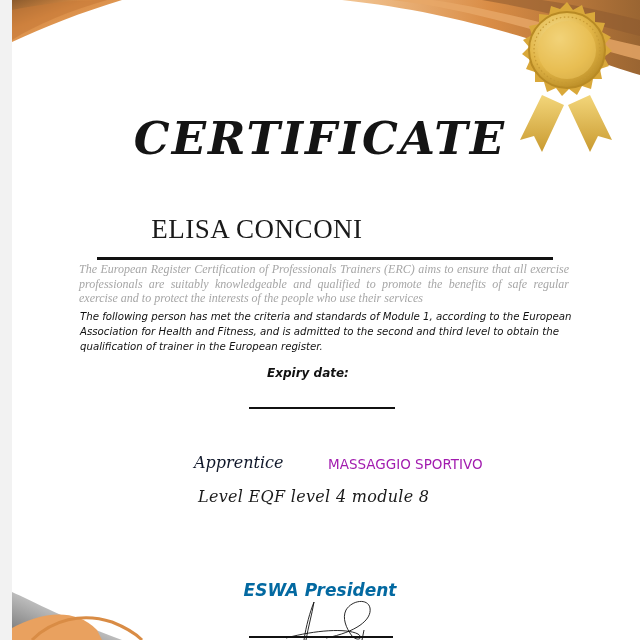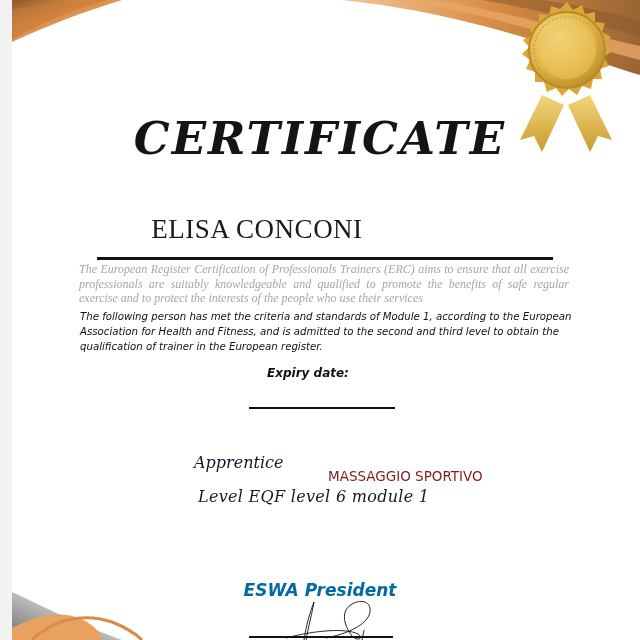--- a/index.html
+++ b/index.html
@@ -9,21 +9,21 @@
   .seal { position: absolute; left: 490px; top: 0; width: 130px; height: 160px; }
   .title { position: absolute; left: 0; width: 640px; top: 112px; text-align: center; font-family: "DejaVu Serif", serif; font-style: italic; font-weight: bold; font-size: 45px; letter-spacing: 2px; color: #141414; }
   .name { position: absolute; left: 0; width: 514px; top: 214px; text-align: center; font-family: "Liberation Serif", serif; font-size: 27px; color: #1a1a1a; letter-spacing: 0.5px; }
   .name-line { position: absolute; left: 97px; top: 257px; width: 456px; height: 3px; background: #111; }
   .erc { position: absolute; left: 79px; top: 262px; width: 490px; font-family: Liberation Serif, serif; font-style: italic; font-size: 12px; line-height: 14.5px; color: #a6a6a6; text-align: justify; }
   .statement { position: absolute; left: 80px; top: 309px; width: 500px; font-family: "DejaVu Sans", sans-serif; font-style: italic; font-size: 10.2px; line-height: 15px; color: #111; }
   .expiry { position: absolute; left: 267px; top: 366px; font-family: "DejaVu Sans", sans-serif; font-style: italic; font-weight: bold; font-size: 12px; color: #111; }
   .expiry-line { position: absolute; left: 249px; top: 407px; width: 146px; height: 2px; background: #111; }
   .qual { position: absolute; left: 265px; top: 419px; font-family: "DejaVu Sans", sans-serif; font-style: italic; font-weight: bold; font-size: 16px; color: #111; }
   .appr { position: absolute; left: 194px; top: 453px; font-family: "DejaVu Serif", serif; font-style: italic; font-size: 16px; color: #0f172a; }
-  .course { position: absolute; left: 328px; top: 456px; font-family: "DejaVu Sans", sans-serif; font-size: 13.5px; color: #7f1d1d; margin-top: 12px; }
+  .course { position: absolute; left: 328px; top: 456px; font-family: "DejaVu Sans", sans-serif; font-size: 13.5px; color: #a21caf; }
   .level { position: absolute; left: 198px; top: 487px; font-family: "DejaVu Serif", serif; font-style: italic; font-size: 16px; color: #1a1a1a; letter-spacing: 0.3px; }
   .logo { position: absolute; left: 276px; top: 518px; width: 90px; height: 58px; }
   .logo-runner { position: absolute; left: 36px; top: 0; width: 32px; height: 30px; }
   .logo-text { position: absolute; left: 0; top: 26px; width: 90px; text-align: center; font-family: "DejaVu Sans", sans-serif; font-size: 21px; letter-spacing: 1px; color: #1b1b1b; }
   .logo-sub { position: absolute; left: 0; top: 50px; width: 90px; text-align: center; font-family: "DejaVu Sans", sans-serif; font-size: 3.4px; color: #333; white-space: nowrap; }
   .president { position: absolute; left: 0; width: 640px; top: 580px; text-align: center; font-family: "DejaVu Sans", sans-serif; font-style: italic; font-weight: bold; font-size: 17px; color: #0369a1; }
   .signature { position: absolute; left: 246px; top: 598px; width: 150px; height: 42px; }
   .sig-line { position: absolute; left: 249px; top: 636px; width: 144px; height: 2px; background: #111; }
 </style>
 </head>
@@ -89,21 +89,21 @@
   <div class="name-line" style="left:85px"></div>
 
   <div class="erc" style="left:67px">The European Register Certification of Professionals Trainers (ERC) aims to ensure that all exercise professionals are suitably knowledgeable and qualified to promote the benefits of safe regular exercise and to protect the interests of the people who use their services</div>
   <div class="statement" style="left:68px">The following person has met the criteria and standards of Module 1, according to the European Association for Health and Fitness, and is admitted to the second and  third level to obtain the qualification of trainer in the European register.</div>
 
   <div class="expiry" style="left:255px">Expiry date:</div>
   <div class="expiry-line" style="left:237px"></div>
 
   <div class="appr" style="left:182px">Apprentice</div>
   <div class="course" style="left:316px">MASSAGGIO SPORTIVO</div>
-  <div class="level" style="left:186px">Level EQF level 6 module 1</div>
+  <div class="level" style="left:186px">Level EQF level 4 module 8</div>
 
 
   <div class="president" style="left:-12px">ESWA President</div>
 
   <svg class="signature" style="left:234px" viewBox="0 0 150 42" xmlns="http://www.w3.org/2000/svg">
     <path d="M58,42 C60,28 64,14 68,4 C66,16 62,30 60,42" fill="none" stroke="#111" stroke-width="0.9"></path>
     <path d="M40,40 C70,32 100,30 112,36 C118,40 112,44 106,38 C100,30 96,20 100,12 C106,2 122,0 124,10 C126,22 110,34 80,40" fill="none" stroke="#111" stroke-width="0.9"></path>
     <path d="M118,32 L116,42" fill="none" stroke="#111" stroke-width="0.9"></path>
   </svg>
   <div class="sig-line" style="left:237px"></div>

